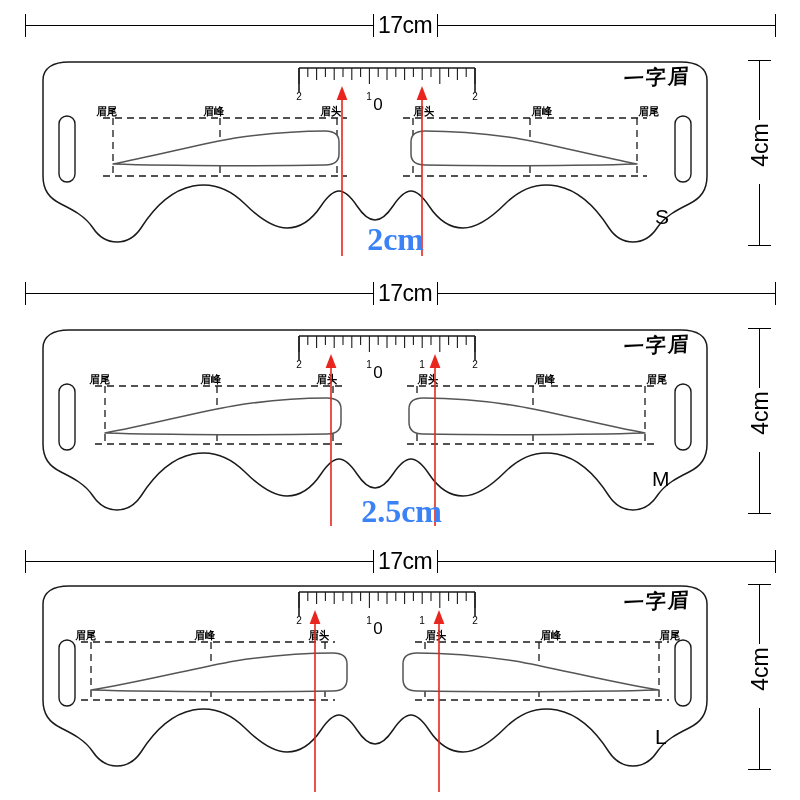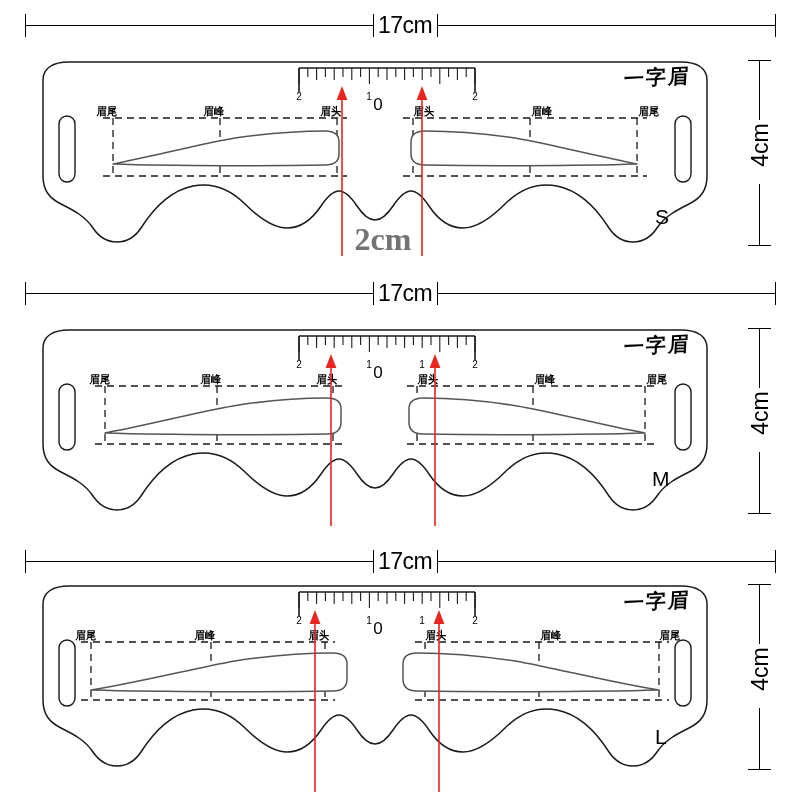--- a/index.html
+++ b/index.html
@@ -82,24 +82,24 @@
     position:absolute;font-size:21px;line-height:22px;
     font-family:"Liberation Sans", sans-serif;
   }
 
   
   .arrow{position:absolute;width:14px;}
   .arrow svg{display:block;overflow:visible;}
 
   
   .gaptxt{
-    position:absolute;text-align:center;
+    position:absolute;text-align:right;
     font-family:"Liberation Serif", serif;
     font-weight:700;
-    color:#737373;
+    color:#3b82f6;
   }
 </style>
 </head>
 <body>
 
 <div id="stage">
 
   <div class="panel" style="top:0;height:270px;">
 
     <div class="dim-h" style="top:8px;">
@@ -350,20 +350,21 @@
         <line x1="7" y1="172" x2="7" y2="12" stroke="#e8251f" stroke-width="1.6"></line>
         <polygon points="7,0 1.6,14 12.4,14" fill="#e8251f"></polygon>
       </svg>
     </div>
     <div class="arrow" style="top:86px;left:428px;height:172px;">
       <svg width="14" height="172" viewBox="0 0 14 172">
         <line x1="7" y1="172" x2="7" y2="12" stroke="#e8251f" stroke-width="1.6"></line>
         <polygon points="7,0 1.6,14 12.4,14" fill="#e8251f"></polygon>
       </svg>
     </div>
+    <div class="gaptxt" style="top:226px;left:330px;width:112px;font-size:32px;line-height:34px;">2.5cm</div>
   </div>
 
   <div class="panel" style="top:536px;height:264px;">
 
     <div class="dim-h" style="top:8px;">
       <div class="cap c1"></div>
       <div class="line left"></div>
       <div class="cap c2"></div>
       <div class="cap c3"></div>
       <div class="line right"></div>

